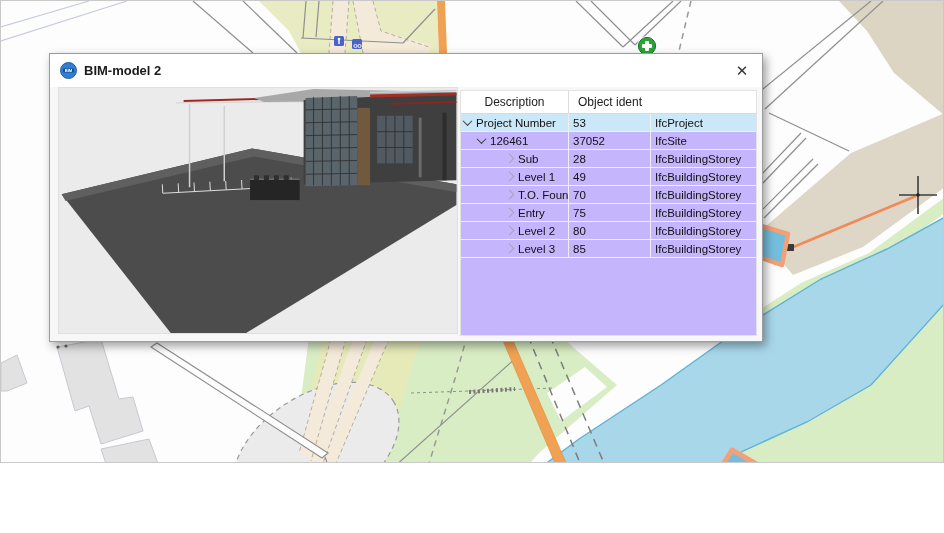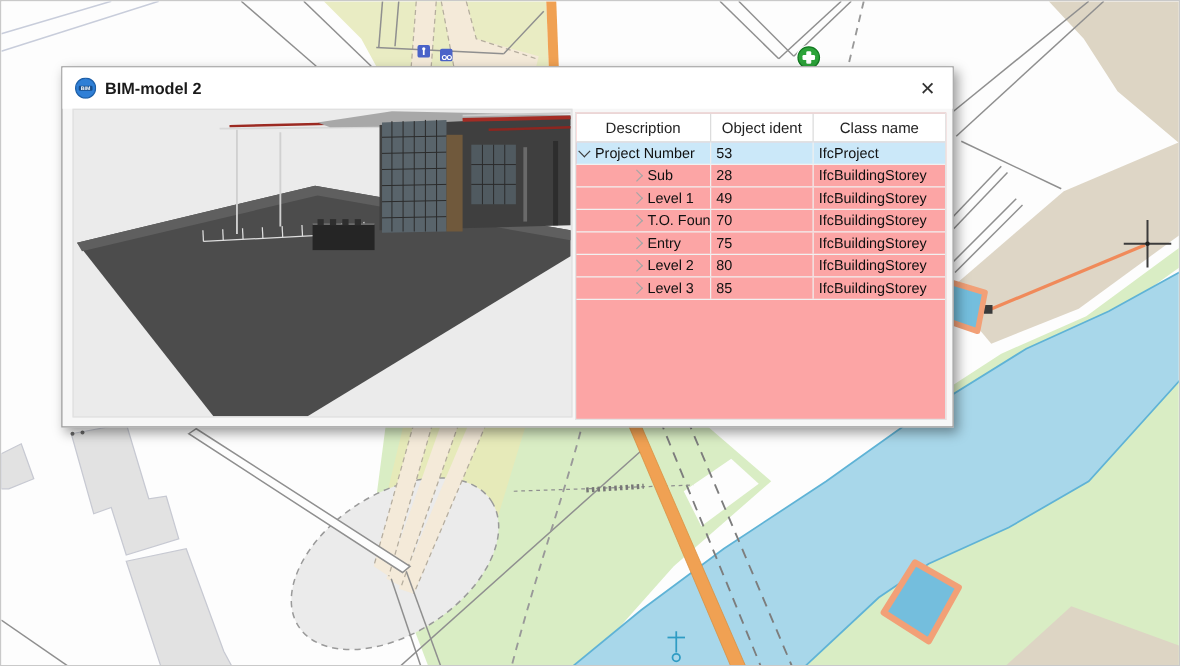--- a/index.html
+++ b/index.html
@@ -1,17 +1,17 @@
 <!DOCTYPE html>
 <html><head>
 <meta charset="utf-8">
 <style>
   html,body{margin:0;padding:0;background:#ffffff;}
   .screen{
-    position:relative;width:944px;height:533px;overflow:hidden;
+    position:relative;width:944px;height:463px;overflow:hidden;
     border:1px solid #c9c9c9;box-sizing:border-box;background:#fdfdfd;
     font-family:"Liberation Sans", sans-serif;
   }
   .map-svg{position:absolute;left:0;top:0;}
 
   
   .dialog{
     position:absolute;left:48px;top:52px;width:714px;height:289px;
     background:#f7f7f7;border:1px solid #9b9b9b;box-sizing:border-box;
     box-shadow:3px 4px 9px rgba(0,0,0,.38);
@@ -25,21 +25,21 @@
   .close{
     position:absolute;right:0;top:0;width:40px;height:33px;display:flex;
     align-items:center;justify-content:center;font-size:15px;color:#333;cursor:pointer;
   }
   .viewport{
     position:absolute;left:8px;top:33px;width:400px;height:247px;
     background:#ebebeb;border:1px solid #e0e0e0;box-sizing:border-box;
   }
   .tablewrap{
     position:absolute;left:410px;top:36px;width:297px;height:246px;
-    background:#fca5a5;border:1px solid #e3e3e3;box-sizing:border-box;
+    background:#c4b5fd;border:1px solid #e3e3e3;box-sizing:border-box;
     font-size:11.5px;color:#111;overflow:hidden;
   }
   .thead{display:flex;height:22px;border-bottom:1px solid #d9d9d9;background:#ffffff;}
   .th{display:flex;align-items:center;justify-content:center;font-size:12px;color:#222;
       border-right:1px solid #dcdcdc;box-sizing:border-box;}
   .th:last-child{border-right:none;}
   .col-desc{width:108px;}
   .col-ident{width:82px;}
   .col-cls{width:105px;}
   .tr{display:flex;height:17px;border-bottom:1px solid #f1f1f1;align-items:flex-start;}
@@ -288,34 +288,42 @@
         <line x1="313" y1="8" x2="400" y2="6" stroke="#a32c24" stroke-width="3"></line>
         <line x1="334" y1="16" x2="400" y2="14" stroke="#8c2620" stroke-width="2"></line>
         <line x1="313" y1="4.5" x2="400" y2="2.5" stroke="#cccccc" stroke-width="1.5"></line>
       </svg>
     </div>
 
     <div class="tablewrap">
       <div class="thead">
         <div class="th col-desc">Description</div>
         <div class="th col-ident">Object ident</div>
-        <div class="th col-cls">Class name</div>
       </div>
       <div class="tbody">
 
         <div class="tr lvl0 selected">
           <div class="td desc">
               <span class="indent"></span>
               <span class="chev down"></span>
               <span>Project Number</span>
             </div>
           <div class="td ident">53</div>
           <div class="td cls">IfcProject</div>
         </div>
 
+        <div class="tr lvl1">
+          <div class="td desc">
+              <span class="indent"></span>
+              <span class="chev down"></span>
+              <span>126461</span>
+            </div>
+          <div class="td ident">37052</div>
+          <div class="td cls">IfcSite</div>
+        </div>
 
 
         <div class="tr lvl3">
           <div class="td desc">
               <span class="indent"></span>
               <span class="chev right"></span>
               <span>Sub</span>
             </div>
           <div class="td ident">28</div>
           <div class="td cls">IfcBuildingStorey</div>

